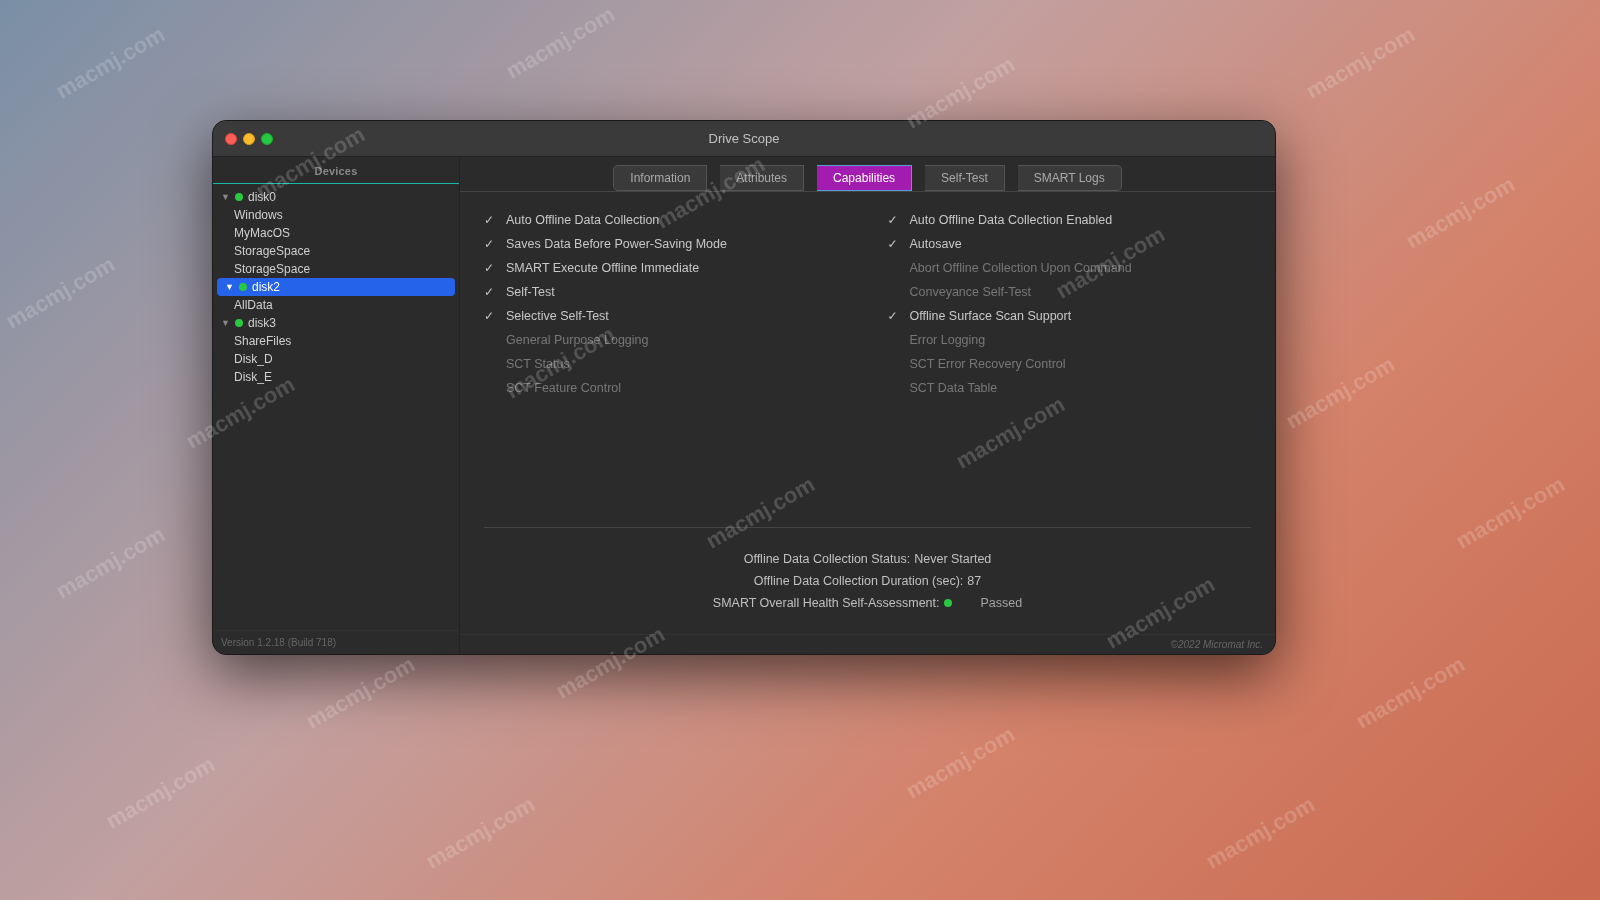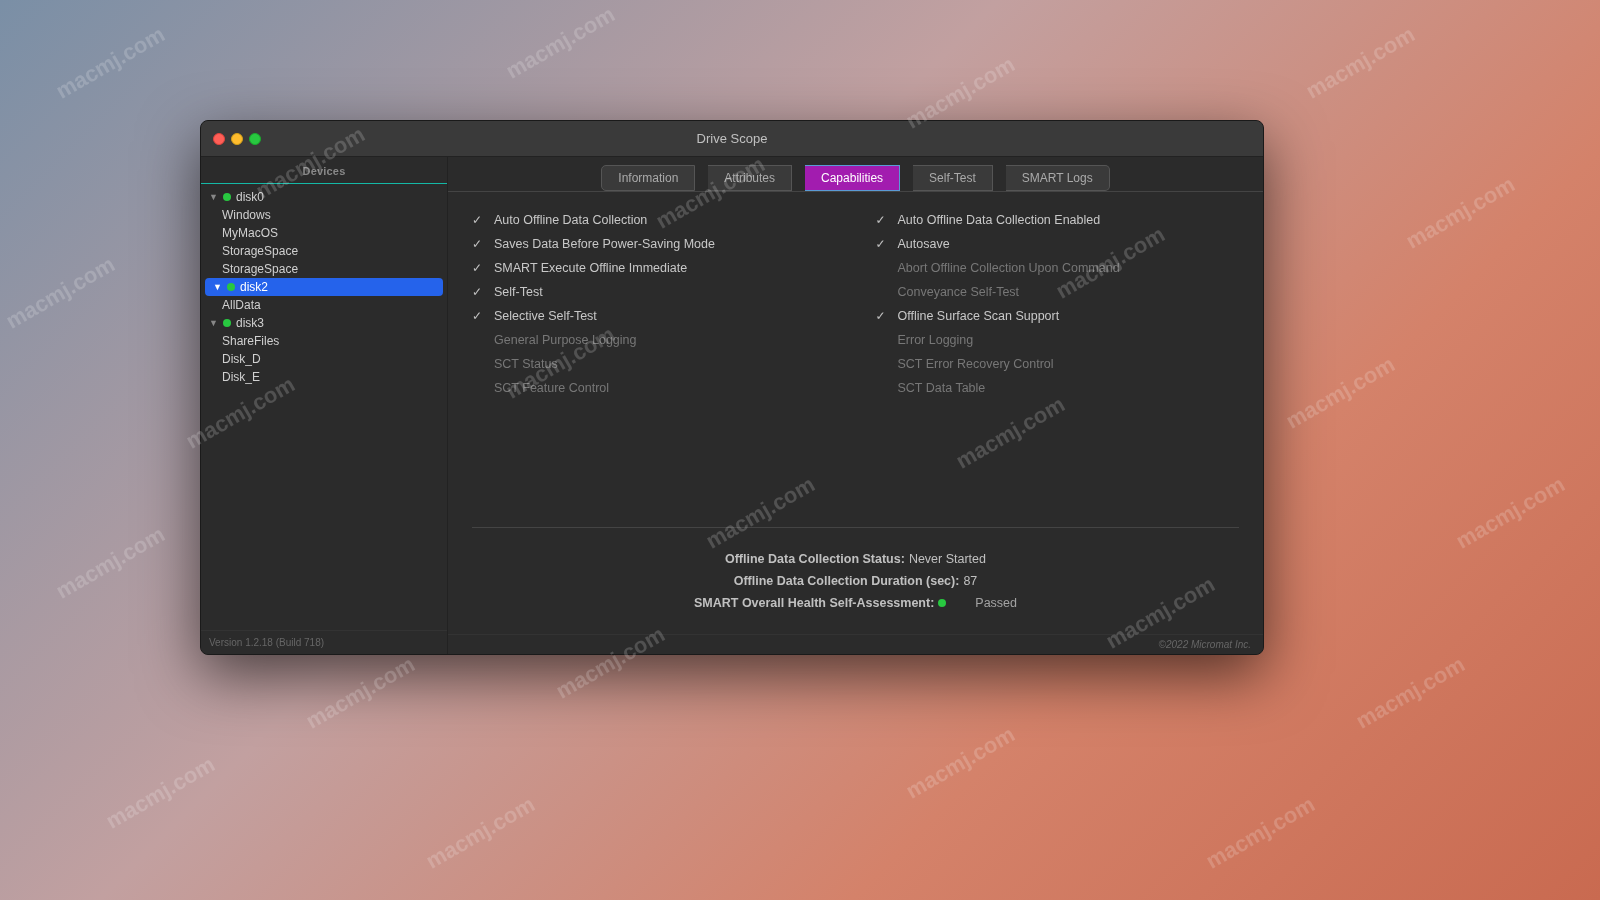--- a/index.html
+++ b/index.html
@@ -27,25 +27,25 @@
       font-size: 22px;
       font-weight: 700;
       transform: rotate(-30deg);
       white-space: nowrap;
       user-select: none;
     }
 
     .window {
       position: absolute;
       top: 120px;
-      left: 200px;
+      left: 212px;
       width: 1064px;
       height: 535px;
       background: #2b2b2b;
-      border-radius: 8px;
+      border-radius: 14px;
       box-shadow: 0 20px 60px rgba(0,0,0,0.6);
       display: flex;
       flex-direction: column;
       overflow: hidden;
       border: 1px solid #1a1a1a;
     }
 
     .titlebar {
       height: 36px;
       background: #3a3a3a;
@@ -269,21 +269,20 @@
       justify-content: center;
       align-items: center;
       padding: 4px 0;
       font-size: 12.5px;
       color: #c0c0c0;
     }
 
     .status-label {
       margin-right: 4px;
       color: #c0c0c0;
-      font-weight: bold;
     }
 
     .status-value {
       color: #c0c0c0;
     }
 
     .status-dot-green {
       width: 8px;
       height: 8px;
       border-radius: 50%;

